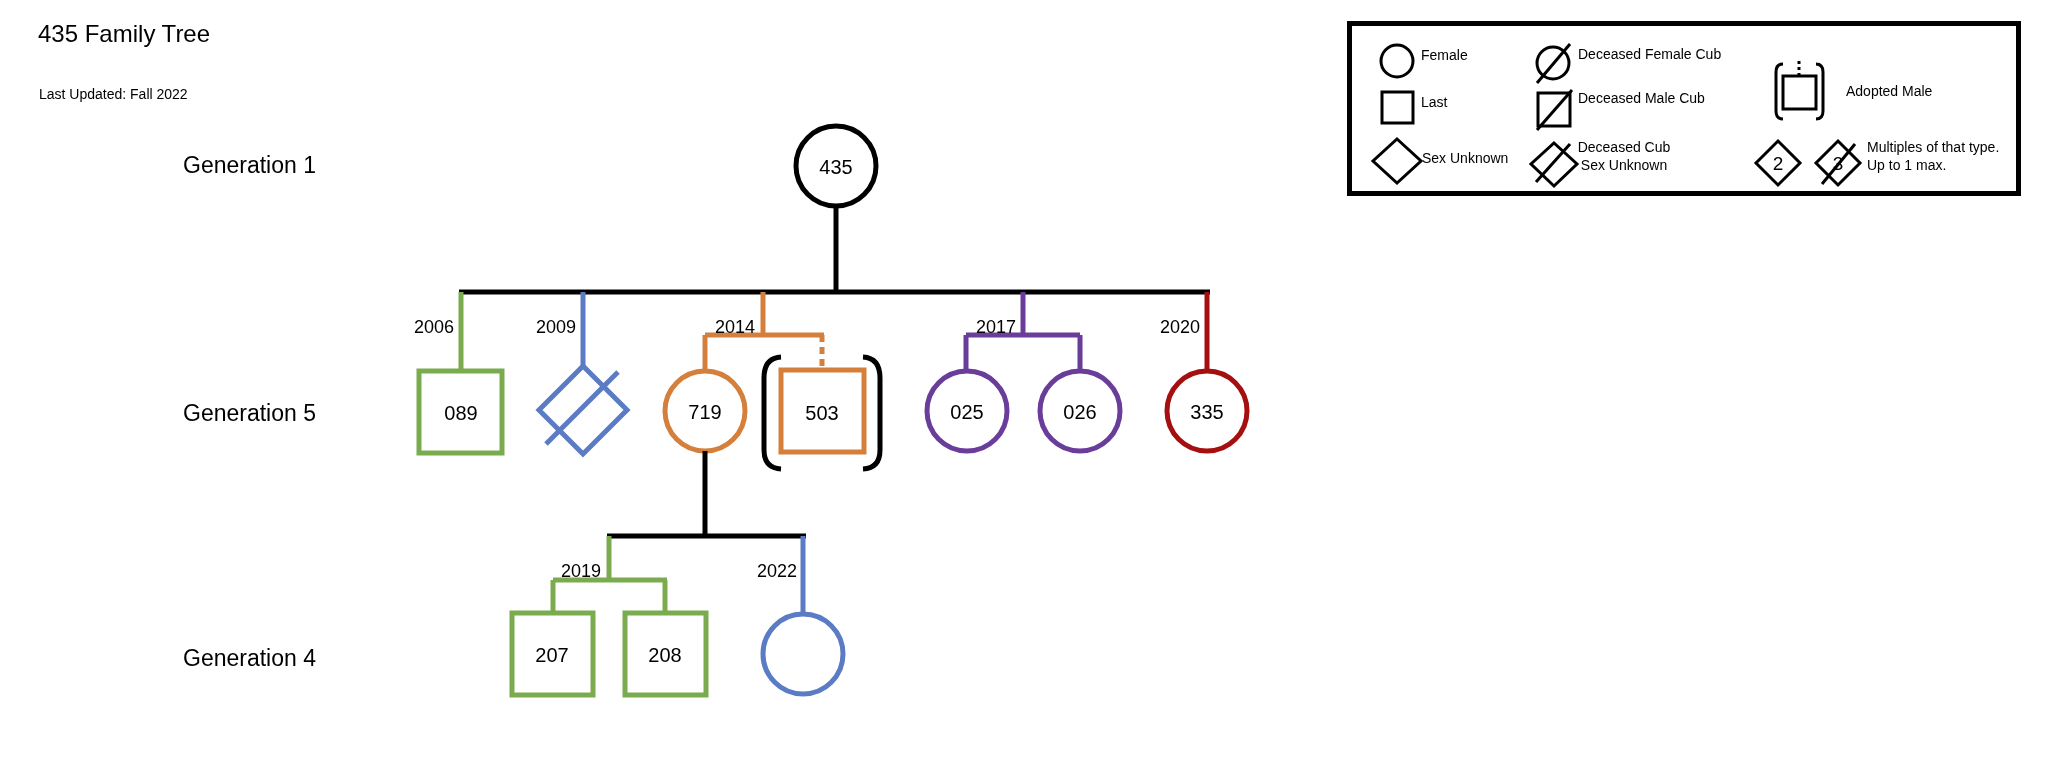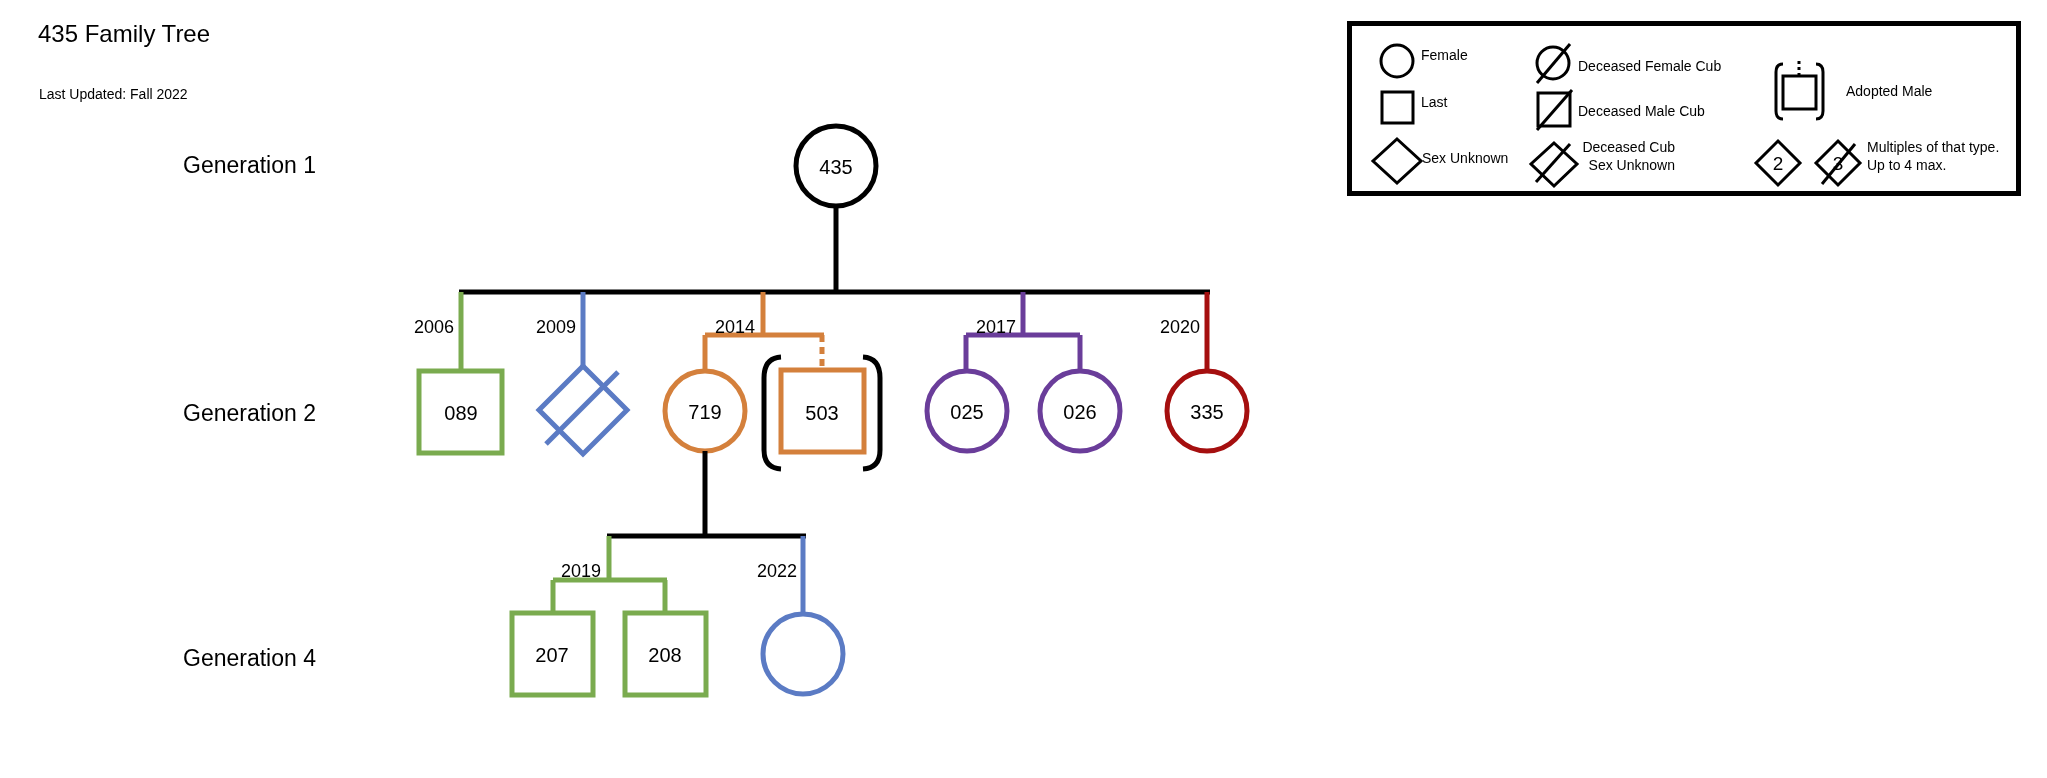--- a/index.html
+++ b/index.html
@@ -13,21 +13,21 @@
   .legend svg { position:absolute; left:0; top:0; }
   .leg-text { position:absolute; font-size:14px; line-height:1.25;text-align:center; }
 </style>
 </head>
 <body>
 
 <div class="title">435 Family Tree</div>
 <div class="subtitle">Last Updated: Fall 2022</div>
 
 <div class="gen-label" style="top:152px">Generation 1</div>
-<div class="gen-label" style="top:400px">Generation 2</div>
+<div class="gen-label" style="top:400px">Generation 5</div>
 <div class="gen-label" style="top:645px">Generation 4</div>
 
 <svg id="tree" width="2047" height="778">
 
   <g>
     <circle cx="836" cy="166" r="40" fill="none" stroke="#000" stroke-width="5"></circle>
     <text x="836" y="174" text-anchor="middle" font-size="20">435</text>
   </g>
   <line x1="836" y1="206" x2="836" y2="292" stroke="#000" stroke-width="5"></line>
   <line x1="459" y1="292" x2="1210" y2="292" stroke="#000" stroke-width="5"></line>
@@ -150,24 +150,24 @@
         <polygon points="486,115 508,137 486,159 464,137"></polygon>
         <line x1="470" y1="158" x2="503" y2="118"></line>
       </g>
     </g>
     <text x="426" y="144" text-anchor="middle" font-size="19">2</text>
     <text x="486" y="144" text-anchor="middle" font-size="19">3</text>
   </svg>
   <div class="leg-text" style="left:69px;top:21px">Female</div>
   <div class="leg-text" style="left:69px;top:68px">Last</div>
   <div class="leg-text" style="left:70px;top:124px">Sex Unknown</div>
-  <div class="leg-text" style="left:226px;top:32px">Deceased Female Cub</div>
-  <div class="leg-text" style="left:226px;top:77px">Deceased Male Cub</div>
-  <div class="leg-text" style="left:221px;top:113px;text-align:right;width:102px">
+  <div class="leg-text" style="left:226px;top:20px">Deceased Female Cub</div>
+  <div class="leg-text" style="left:226px;top:64px">Deceased Male Cub</div>
+  <div class="leg-text" style="left:221px;top:113px;text-align:center;width:102px">
     <div>Deceased Cub</div>
     <div>Sex Unknown</div>
   </div>
   <div class="leg-text" style="left:494px;top:57px">Adopted Male</div>
   <div class="leg-text" style="left:515px;top:113px;text-align:left;width:150px">
     <div>Multiples of that type.</div>
-    <div>Up to 4 max.</div>
+    <div>Up to 1 max.</div>
   </div>
 </div>
 
 </body></html>

